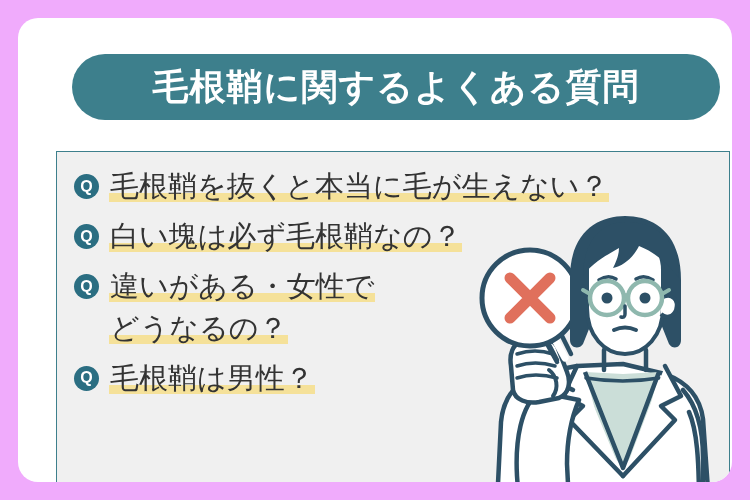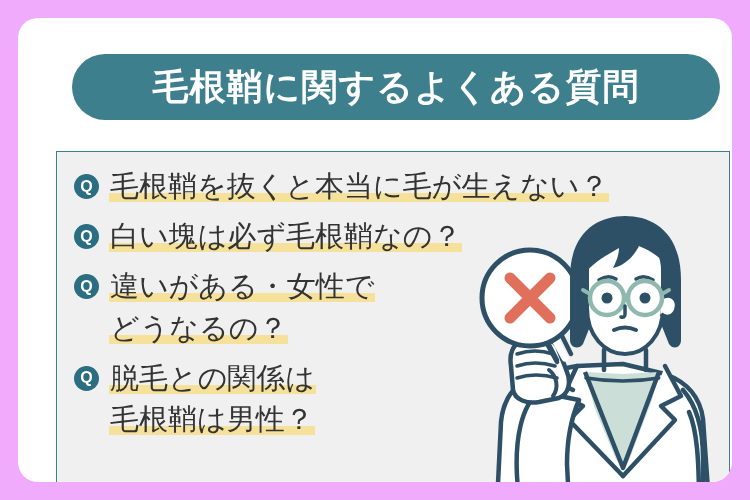--- a/index.html
+++ b/index.html
@@ -152,21 +152,20 @@
         <div class="q-badge">Q</div>
         <div class="q-lines">
           <div class="q-line"><span class="hl">違いがある・女性で</span></div>
           <div class="q-line"><span class="hl">どうなるの？</span></div>
         </div>
       </div>
 
       <div class="faq-item">
         <div class="q-badge">Q</div>
         <div class="q-lines">
-          <div class="q-line"><span class="hl">脱毛との関係は</span></div>
           <div class="q-line"><span class="hl">毛根鞘は男性？</span></div>
         </div>
       </div>
 
     </div>
 
     <svg id="doctor" viewBox="0 0 295 290">
 
       <g>
 

